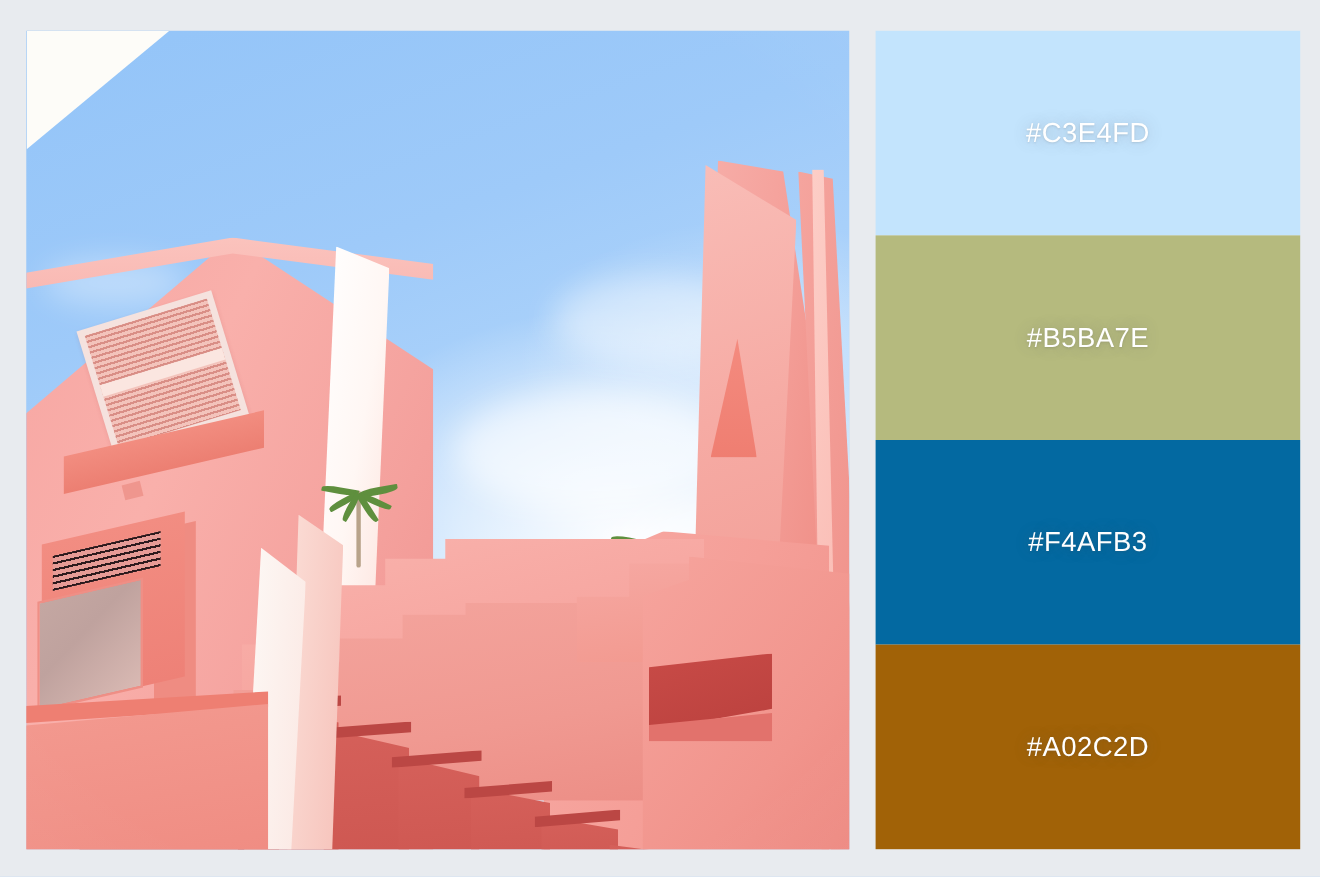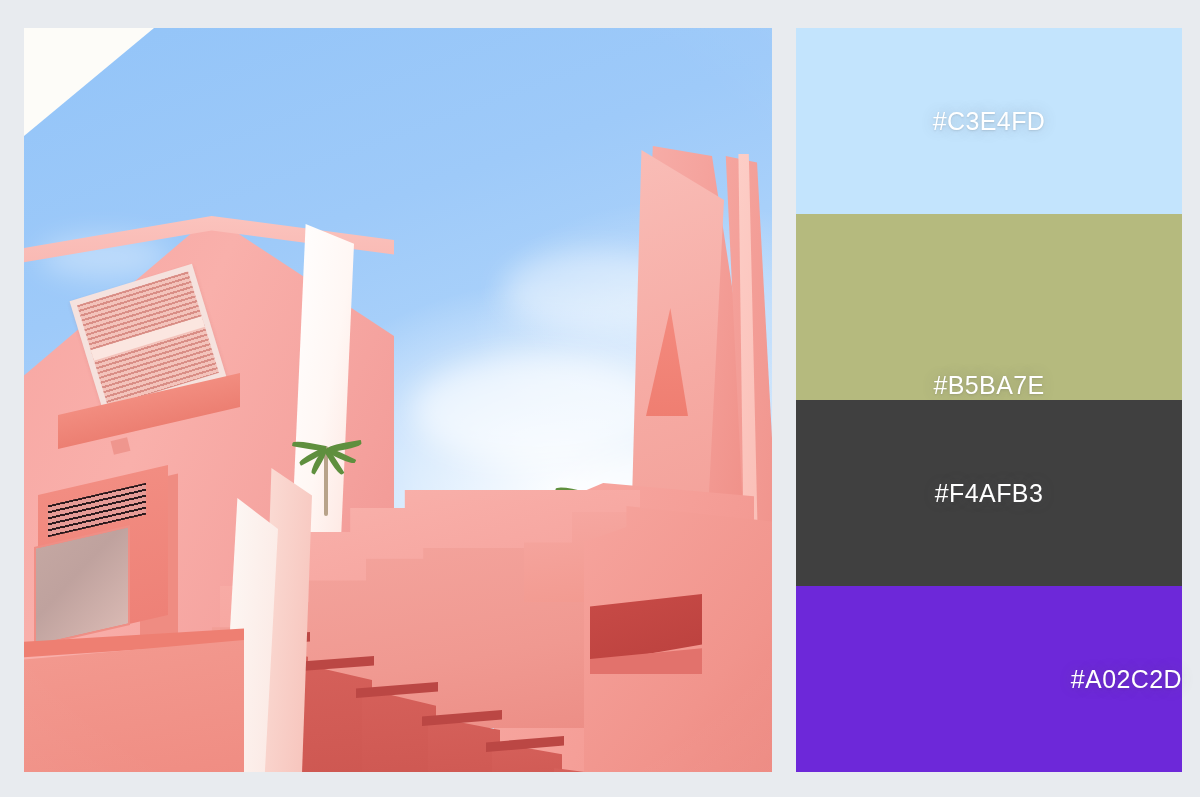--- a/index.html
+++ b/index.html
@@ -490,27 +490,27 @@
       <div class="photo-tint"></div>
     </div>
   </div>
 
   <div class="swatches">
 
     <div class="swatch" style="background:#C3E4FD;">
       <span class="swatch-label" style="color: rgb(255, 255, 255);">#C3E4FD</span>
     </div>
 
-    <div class="swatch" style="background:#B5BA7E;align-items:flex-end;">
+    <div class="swatch" style="background:#B5BA7E;">
       <span class="swatch-label" style="color: rgb(255, 255, 255);">#B5BA7E</span>
     </div>
 
-    <div class="swatch" style="background:#404040;">
+    <div class="swatch" style="background:#0369a1;">
       <span class="swatch-label" style="color: rgb(255, 255, 255);">#F4AFB3</span>
     </div>
 
 
-    <div class="swatch" style="background:#6d28d9;justify-content:flex-end;">
+    <div class="swatch" style="background:#a16207;">
       <span class="swatch-label" style="color: rgb(255, 255, 255);">#A02C2D</span>
     </div>
 
   </div>
 </div>
 
 </body></html>

